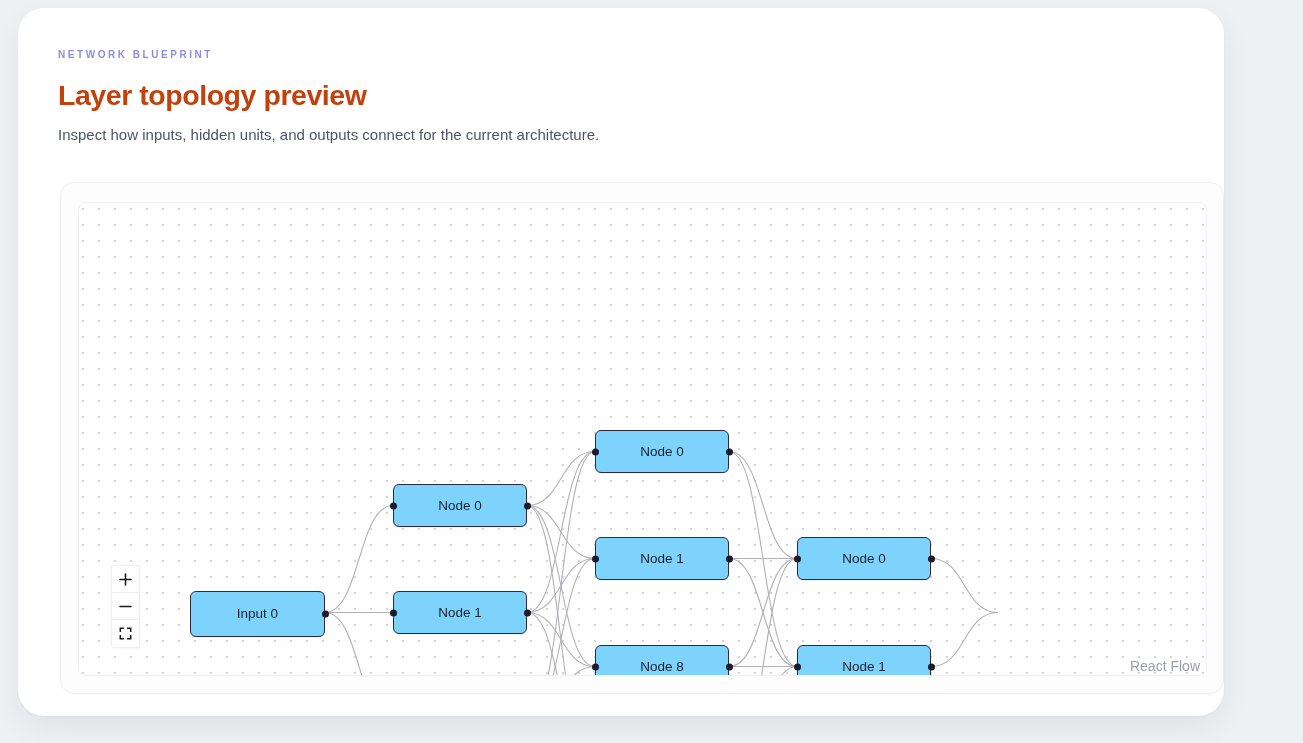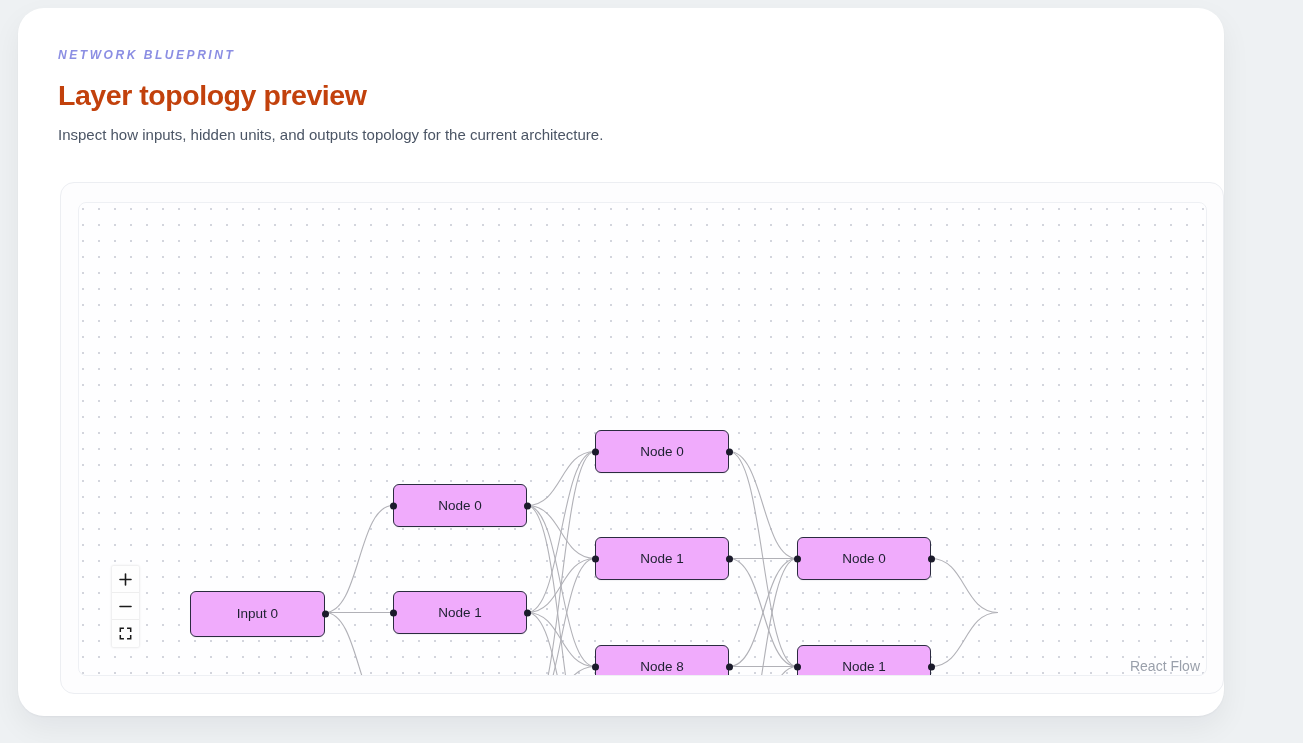--- a/index.html
+++ b/index.html
@@ -26,27 +26,26 @@
     background: #ffffff;
     border-radius: 26px;
     box-shadow: 0 1px 2px rgba(16,24,40,.04),
                 0 12px 30px rgba(16,24,40,.06);
   }
 
   
   .header { position: absolute; left: 40px; top: 40px; right: 40px; }
 
   .eyebrow {
-    font-size: 12px;
+    font-size: 10px;
     font-weight: 700;
     letter-spacing: 2.55px;
     color: #8b8ee3;
     text-transform: uppercase;
     line-height: 14px;
-    font-style: italic;
   }
 
   .page-title {
     margin-top: 16px;
     font-size: 28.5px;
     font-weight: 700;
     letter-spacing: -0.45px;
     color: #c2410c;
     line-height: 34px;
   }
@@ -107,21 +106,21 @@
   }
 
   .edge-path {
     fill: none;
     stroke: #b1b1b7;
     stroke-width: 1.1px;
   }
 
   .node {
     position: absolute;
-    background: #f0abfc;
+    background: #7dd3fc;
     border: 1.4px solid #2b2b40;
     border-radius: 6px;
     display: flex;
     align-items: center;
     justify-content: center;
     font-size: 13.5px;
     color: #1d2030;
     line-height: 1;
     box-shadow: 0 1px 1px rgba(20,24,40,.05);
   }
@@ -179,21 +178,21 @@
   }
 </style>
 </head>
 <body>
 
 <div class="page-card">
 
   <div class="header">
     <div class="eyebrow">NETWORK BLUEPRINT</div>
     <h1 class="page-title">Layer topology preview</h1>
-    <p class="page-subtitle">Inspect how inputs, hidden units, and outputs topology for the current architecture.</p>
+    <p class="page-subtitle">Inspect how inputs, hidden units, and outputs connect for the current architecture.</p>
   </div>
 
   <div class="canvas-shell">
     <div class="canvas-inner">
 
       <div class="dot-grid"></div>
 
       <div class="flow-layer" id="flow-layer">
         <svg class="edges-svg" id="edges-svg">
             <path d="M 246,409.5 C 281.36,409.5 278.64,302.5 314,302.5" class="edge-path"></path>

